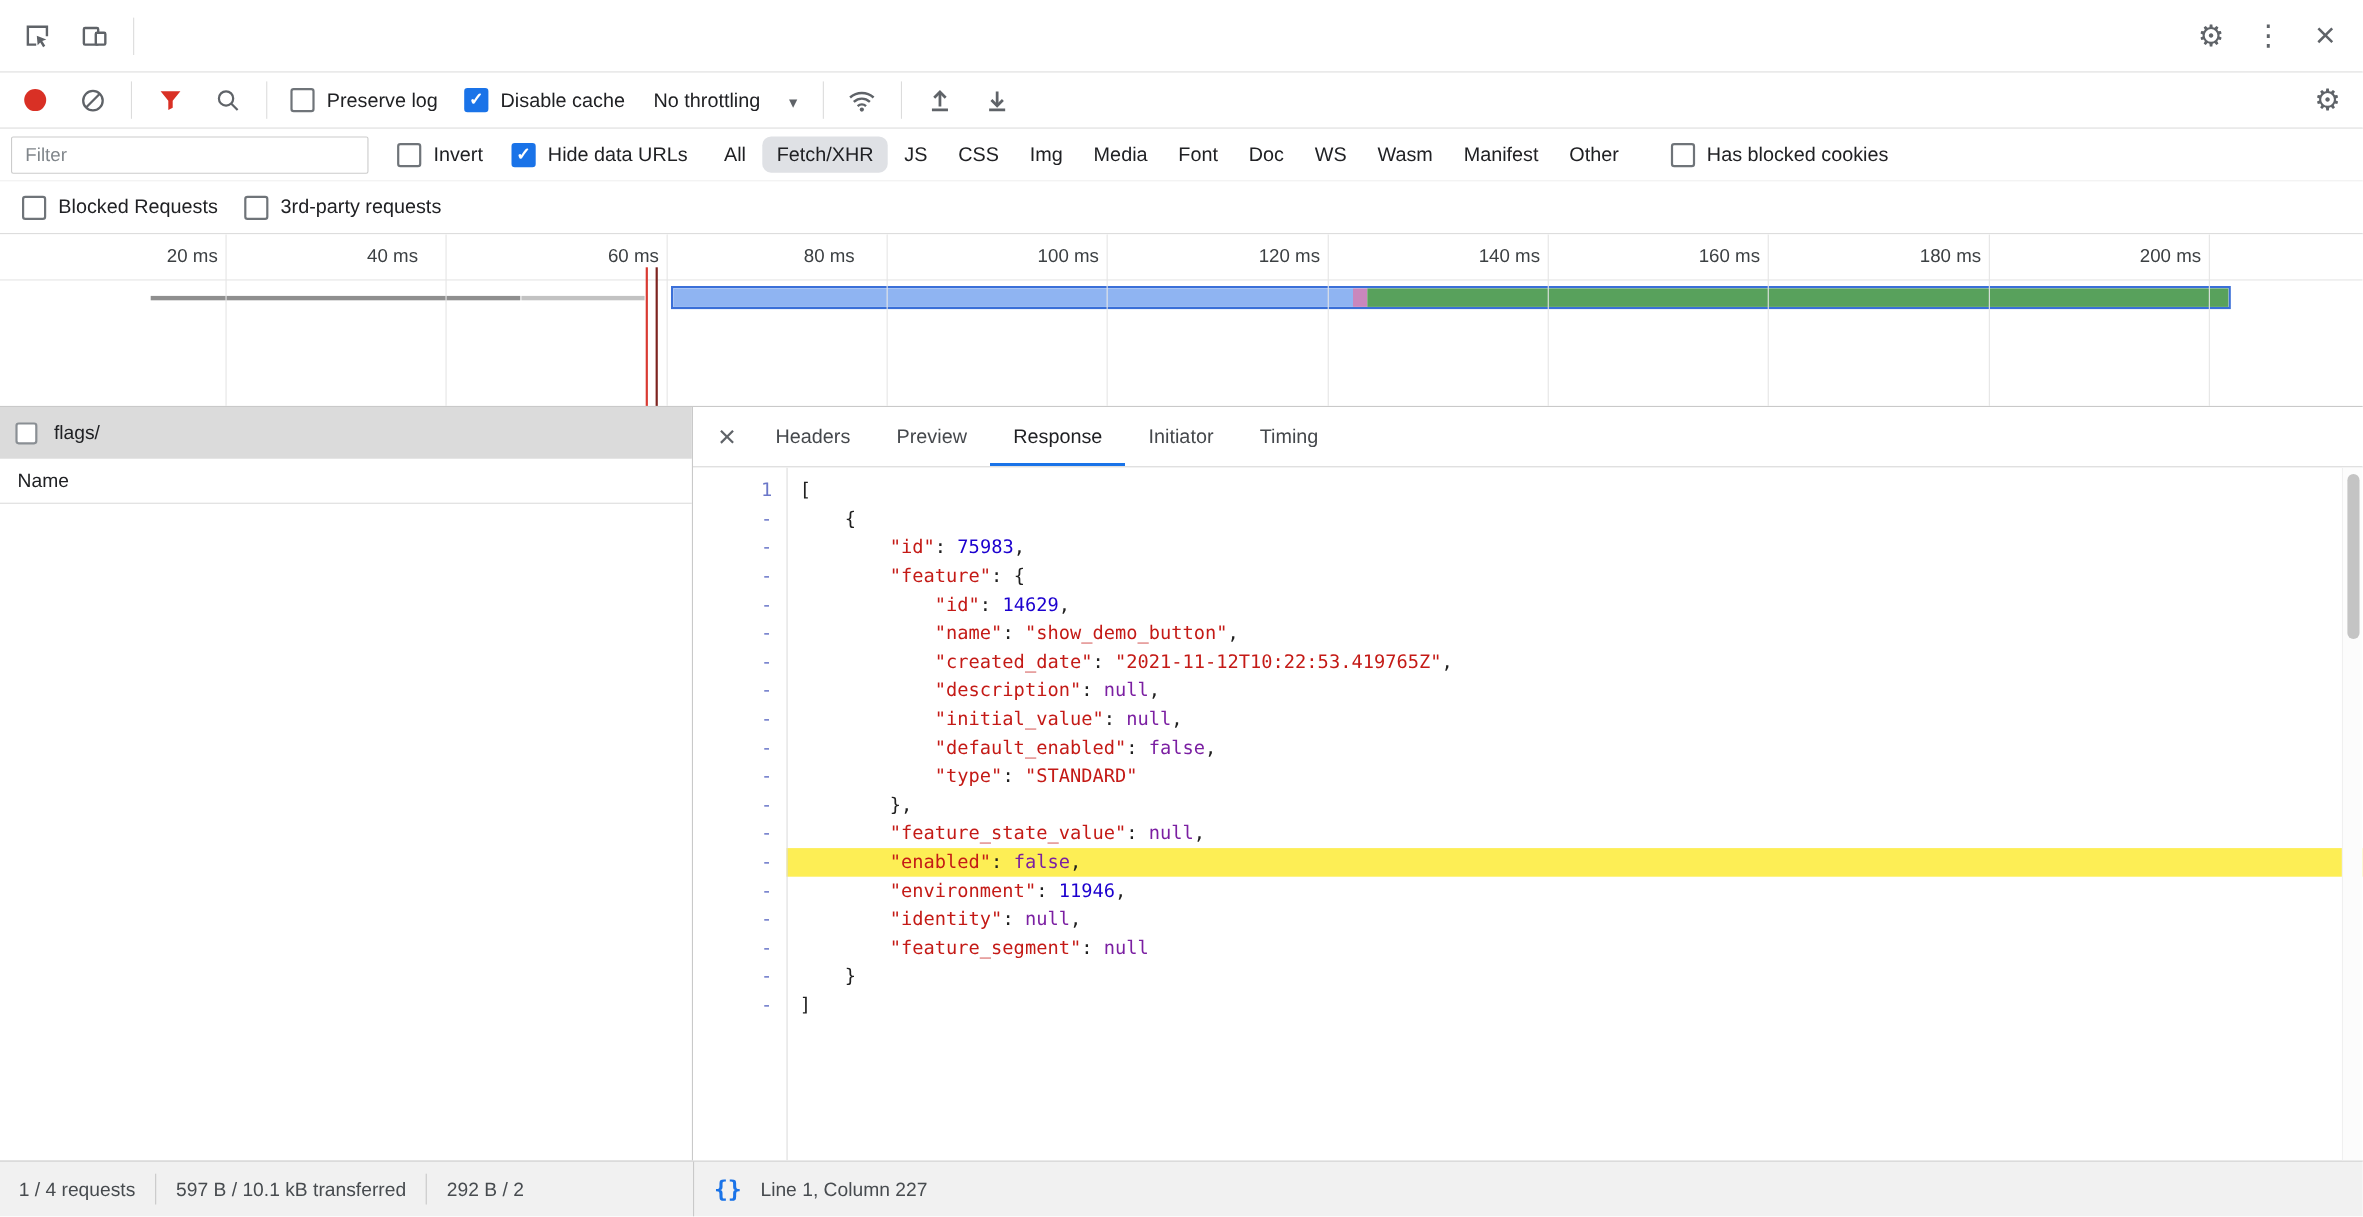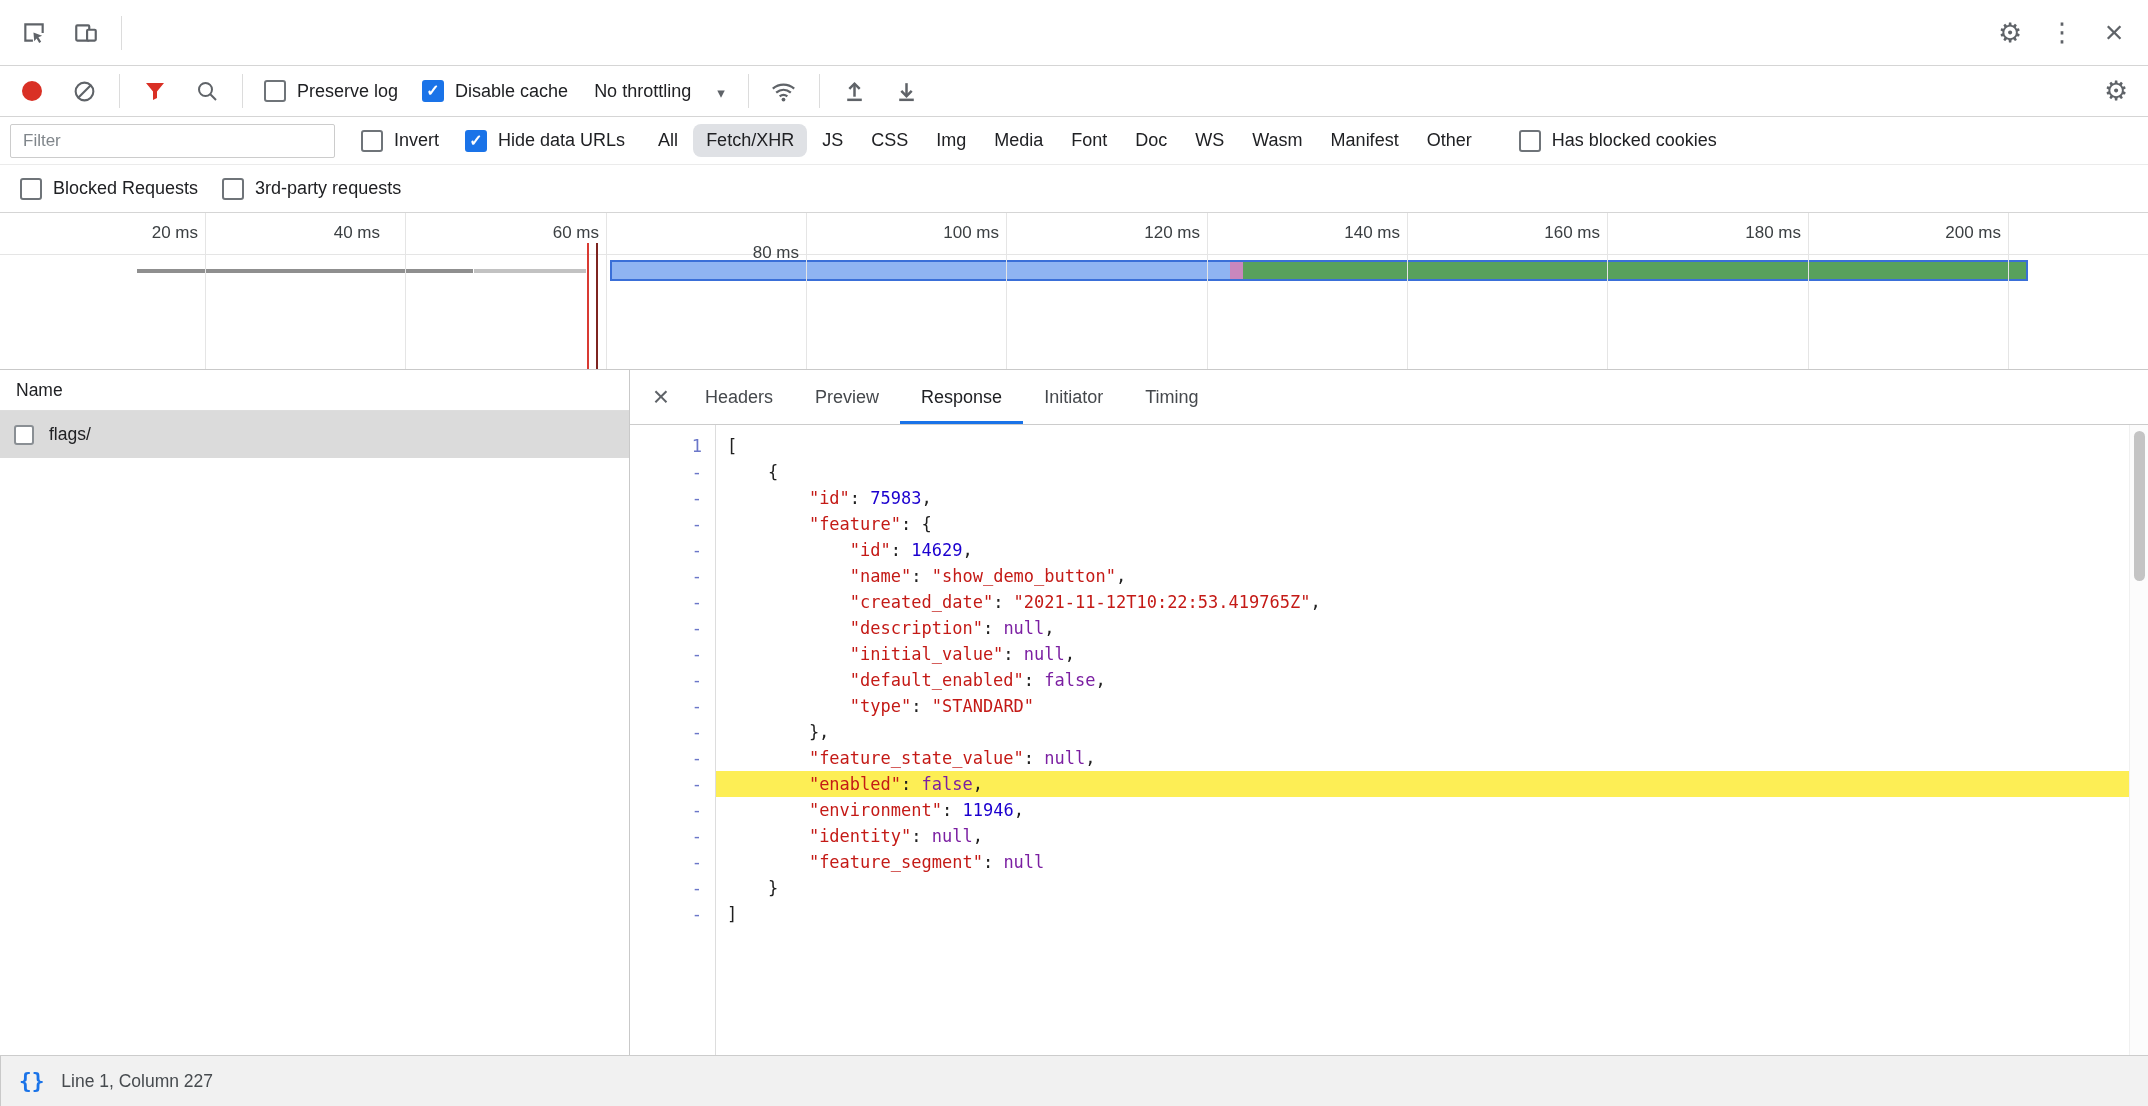--- a/index.html
+++ b/index.html
@@ -237,44 +237,44 @@
     </div>
     <div class="red-line"></div>
     <div class="dark-line"></div>
   <div class="grid-line" style="left: 205px;"></div>
       <div class="tick-label" style="left: 198px;">20 ms</div>
       <div class="grid-line" style="left: 405px;"></div>
       <div class="tick-label" style="left: 380px;">40 ms</div>
       <div class="grid-line" style="left: 606px;"></div>
       <div class="tick-label" style="left: 599px;">60 ms</div>
       <div class="grid-line" style="left: 806px;"></div>
-      <div class="tick-label" style="left: 799px; margin-top: 20px;">80 ms</div>
+      <div class="tick-label" style="left: 777px;">80 ms</div>
       <div class="grid-line" style="left: 1006px;"></div>
       <div class="tick-label" style="left: 999px;">100 ms</div>
       <div class="grid-line" style="left: 1207px;"></div>
       <div class="tick-label" style="left: 1200px;">120 ms</div>
       <div class="grid-line" style="left: 1407px;"></div>
       <div class="tick-label" style="left: 1400px;">140 ms</div>
       <div class="grid-line" style="left: 1607px;"></div>
       <div class="tick-label" style="left: 1600px;">160 ms</div>
       <div class="grid-line" style="left: 1808px;"></div>
       <div class="tick-label" style="left: 1801px;">180 ms</div>
       <div class="grid-line" style="left: 2008px;"></div>
       <div class="tick-label" style="left: 2001px;">200 ms</div>
     </div>
 
   <div id="main">
     <div id="left-panel">
-      <div id="name-header">Name</div>
       <div id="request-list">
           <div class="req-row selected">
             <span class="req-cb"></span>
             <span class="req-name">flags/</span>
           </div>
         </div>
+      <div id="name-header">Name</div>
     </div>
     <div id="right-panel">
       <div id="detail-tabs">
         <div id="detail-close">×</div>
       <div class="dtab">Headers</div>
           <div class="dtab">Preview</div>
           <div class="dtab active">Response</div>
           <div class="dtab">Initiator</div>
           <div class="dtab">Timing</div>
         </div>
@@ -302,19 +302,26 @@
             <div class="code-line"><span class="gut">-</span><span class="ct"><span class="tk-p">]</span></span></div>
           </div>
         <div id="vscrollbar">
           <div id="vthumb"></div>
         </div>
       </div>
     </div>
   </div>
 
   <footer id="status-bar">
+    <div id="sbar-left">
+      <span class="sbar-item first">1 / 4 requests</span>
+      <span class="sbar-sep"></span>
+      <span class="sbar-item">597 B / 10.1 kB transferred</span>
+      <span class="sbar-sep"></span>
+      <span class="sbar-item">292 B / 2</span>
+    </div>
     <div id="sbar-right">
       <span id="braces-icon">{}</span>
       <span>Line 1, Column 227</span>
     </div>
   </footer>
 
 </div>
 
 </body></html>

